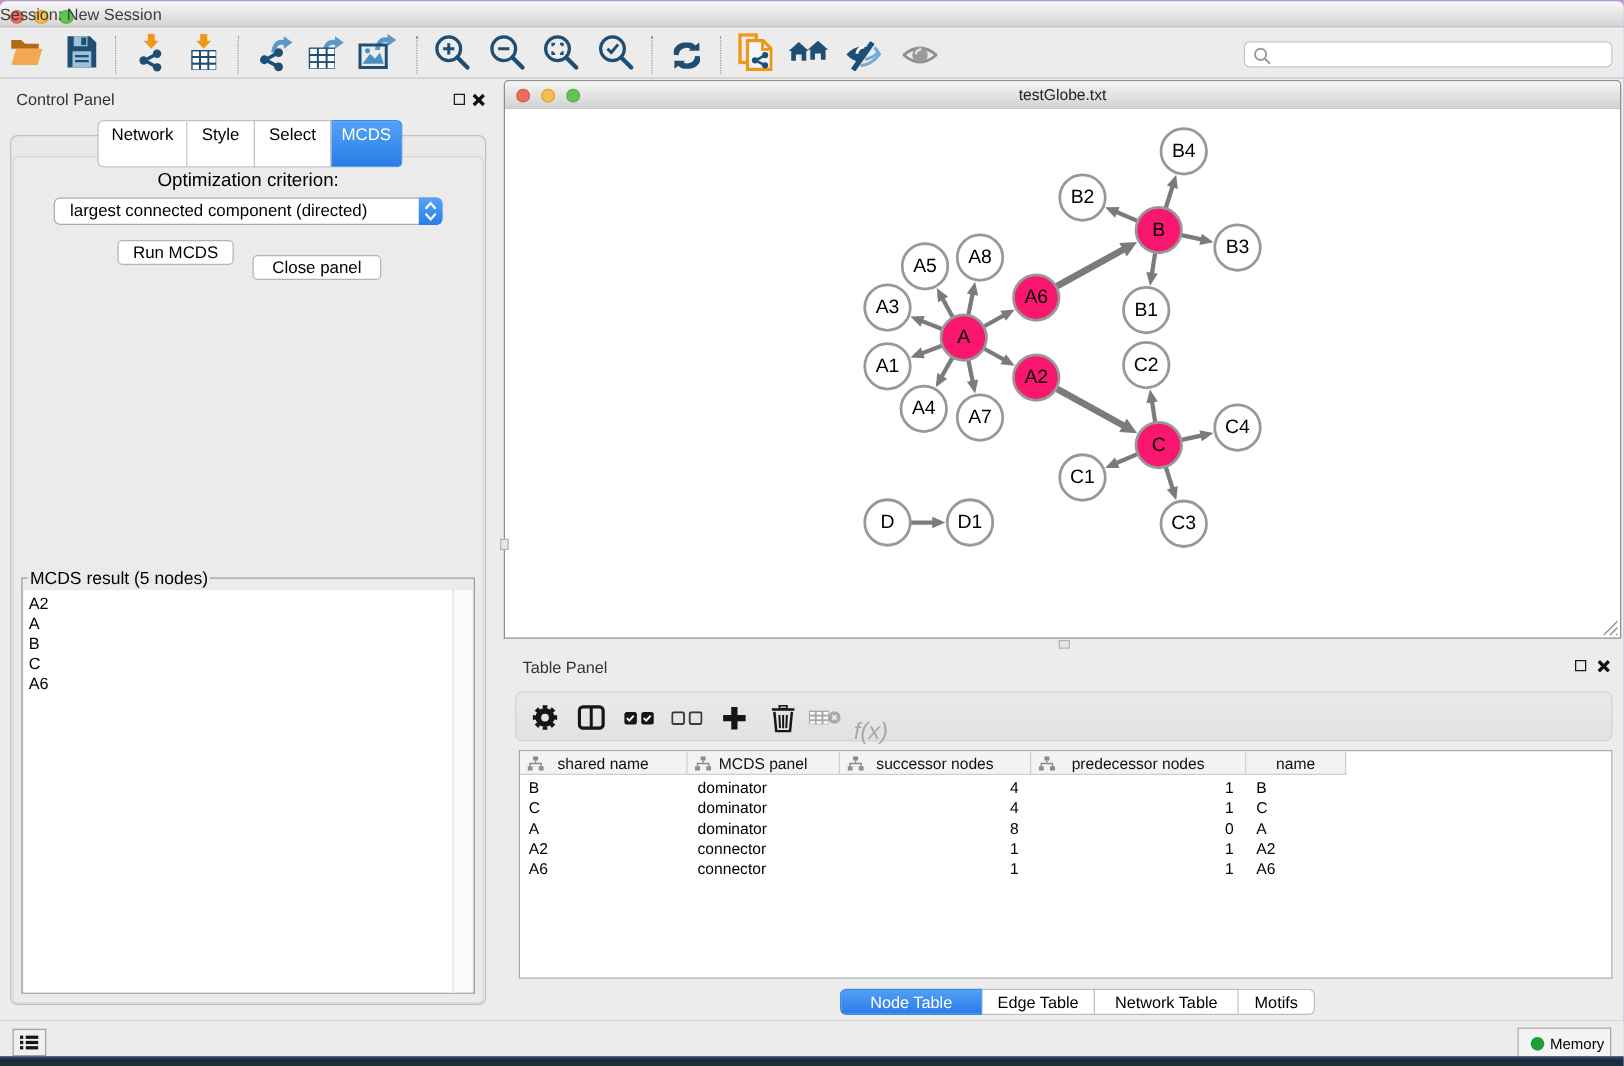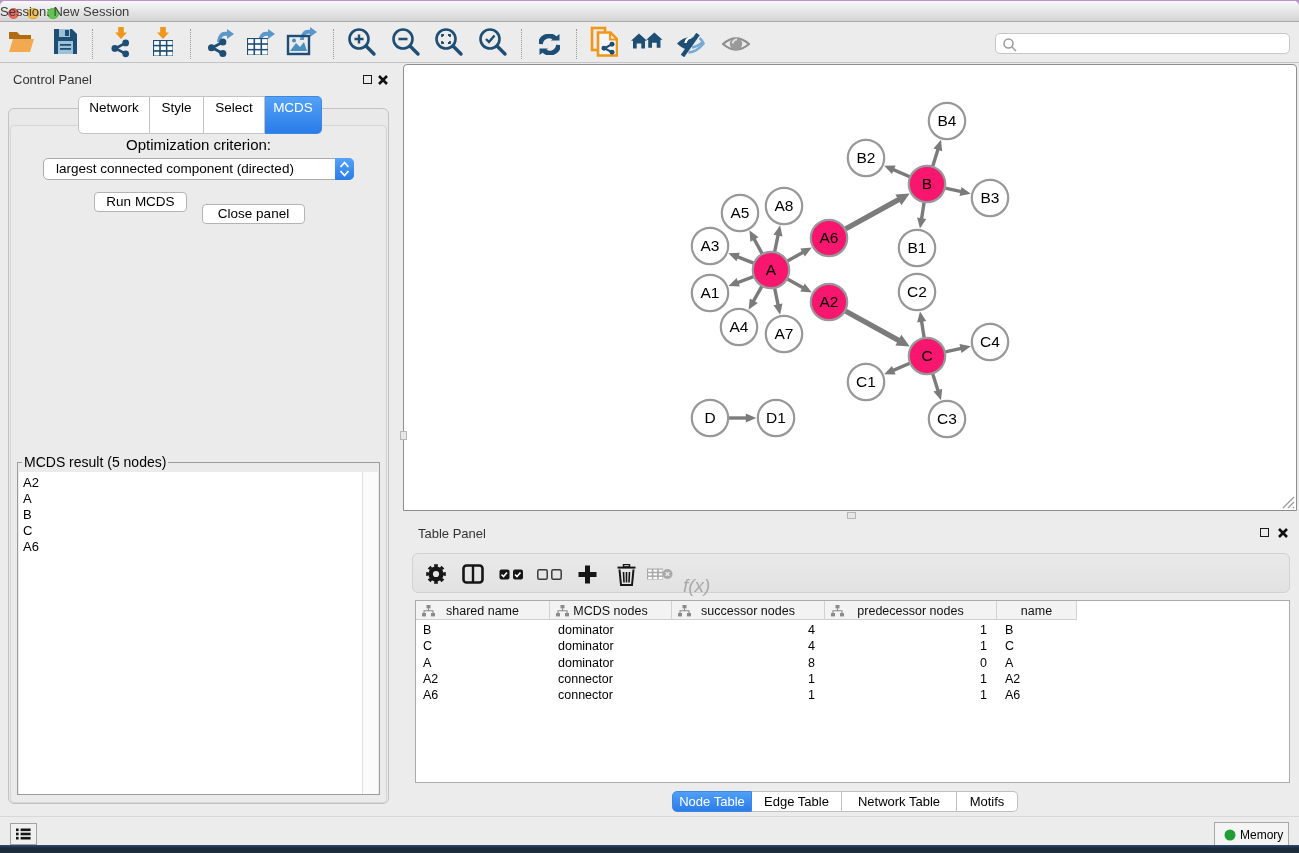--- a/index.html
+++ b/index.html
@@ -236,20 +236,26 @@
   </div>
   <div id="optlabel">Optimization criterion:</div>
   <div class="btn" style="left:94px;top:191px;width:93px">Run MCDS</div>
   <div class="btn" style="left:202px;top:203px;width:103px">Close panel</div>
   <div id="fieldset">
     <div id="fieldlegend">MCDS result (5 nodes)</div>
     <div id="mcdslist">A2<br>A<br>B<br>C<br>A6</div>
     <div id="mcdsscroll"></div>
   </div>
   <div id="netwin">
+    <div id="nettitle">
+      <div class="ndot" style="left:9px;background:#ed6a5e;border:0.5px solid #d35f54"></div>
+      <div class="ndot" style="left:29px;background:#f5bf4f;border:0.5px solid #dfa125"></div>
+      <div class="ndot" style="left:49px;background:#61c554;border:0.5px solid #58b13e"></div>
+      <div class="t">testGlobe.txt</div>
+    </div>
     <div id="netcanvas">
         <svg width="894" height="421" style="font-family:'Liberation Sans',sans-serif">
           <line x1="349.5" y1="188.6" x2="331.3" y2="195.5" stroke="#7b7b7b" stroke-width="3.4"></line>
           <polygon points="324.4,198.0 332.6,190.0 335.9,198.6" fill="#7b7b7b"></polygon>
           <line x1="349.6" y1="175.2" x2="331.2" y2="167.9" stroke="#7b7b7b" stroke-width="3.4"></line>
           <polygon points="324.3,165.2 335.8,164.8 332.4,173.3" fill="#7b7b7b"></polygon>
           <line x1="358.1" y1="165.6" x2="348.9" y2="148.8" stroke="#7b7b7b" stroke-width="3.4"></line>
           <polygon points="345.4,142.3 354.5,149.3 346.4,153.7" fill="#7b7b7b"></polygon>
           <line x1="370.7" y1="163.7" x2="374.6" y2="144.5" stroke="#7b7b7b" stroke-width="3.4"></line>
           <polygon points="376.1,137.3 378.5,148.5 369.5,146.7" fill="#7b7b7b"></polygon>
@@ -419,21 +425,21 @@
         </div>
         <div class="hcell" style="left:134px;width:122px">
           <svg width="13" height="12" style="position:absolute;left:6px;top:3.5px" viewBox="0 0 13 12">
             <g fill="#8b8b8b">
               <rect x="4.5" y="0" width="4" height="3.4"></rect>
               <rect x="0" y="8" width="4" height="3.4"></rect>
               <rect x="9" y="8" width="4" height="3.4"></rect>
             </g>
             <path d="M6.5 3.4 L6.5 5.8 M2 8 L2 5.8 L11 5.8 L11 8" stroke="#8b8b8b" stroke-width="1.1" fill="none"></path>
           </svg>
-          <span>MCDS nodes</span>
+          <span>MCDS panel</span>
         </div>
         <div class="hcell" style="left:256px;width:153px">
           <svg width="13" height="12" style="position:absolute;left:6px;top:3.5px" viewBox="0 0 13 12">
             <g fill="#8b8b8b">
               <rect x="4.5" y="0" width="4" height="3.4"></rect>
               <rect x="0" y="8" width="4" height="3.4"></rect>
               <rect x="9" y="8" width="4" height="3.4"></rect>
             </g>
             <path d="M6.5 3.4 L6.5 5.8 M2 8 L2 5.8 L11 5.8 L11 8" stroke="#8b8b8b" stroke-width="1.1" fill="none"></path>
           </svg>
@@ -474,21 +480,21 @@
       <div class="trow" style="left:256px;top:70.89999999999986px;width:143px;text-align:right">1</div>
       <div class="trow" style="left:409px;top:70.89999999999986px;width:162px;text-align:right">1</div>
       <div class="trow" style="left:589px;top:70.89999999999986px">A2</div>
       <div class="trow" style="left:7px;top:87.19999999999982px">A6</div>
       <div class="trow" style="left:142px;top:87.19999999999982px">connector</div>
       <div class="trow" style="left:256px;top:87.19999999999982px;width:143px;text-align:right">1</div>
       <div class="trow" style="left:409px;top:87.19999999999982px;width:162px;text-align:right">1</div>
       <div class="trow" style="left:589px;top:87.19999999999982px">A6</div>
   </div>
   <div id="bt-tabs">
-    <div class="btab first sel" style="width:80px">Node Table</div>
+    <div class="btab first sel" style="width:114px">Node Table</div>
       <div class="btab" style="width:90px">Edge Table</div>
       <div class="btab" style="width:115px">Network Table</div>
       <div class="btab last" style="width:61px">Motifs</div>
   </div>
   <div id="statusbar"></div>
   <div id="listbtn">
       <svg width="15" height="12" style="position:absolute;left:5px;top:4px" viewBox="0 0 15 12">
         <g fill="#161616">
           <rect x="0" y="0.5" width="2.6" height="2.6"></rect>
           <rect x="0" y="4.7" width="2.6" height="2.6"></rect>

